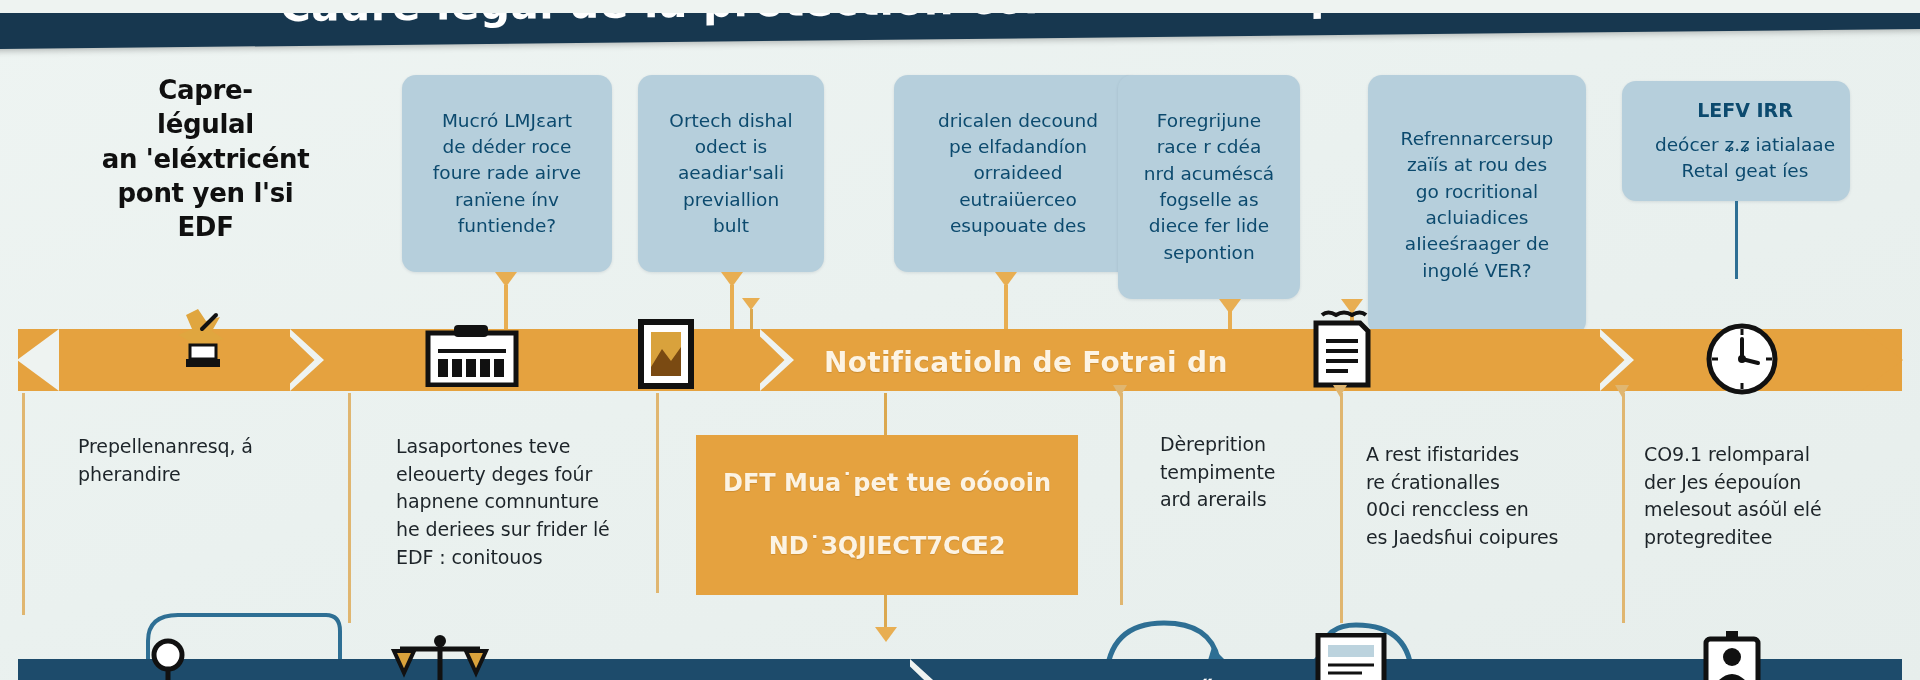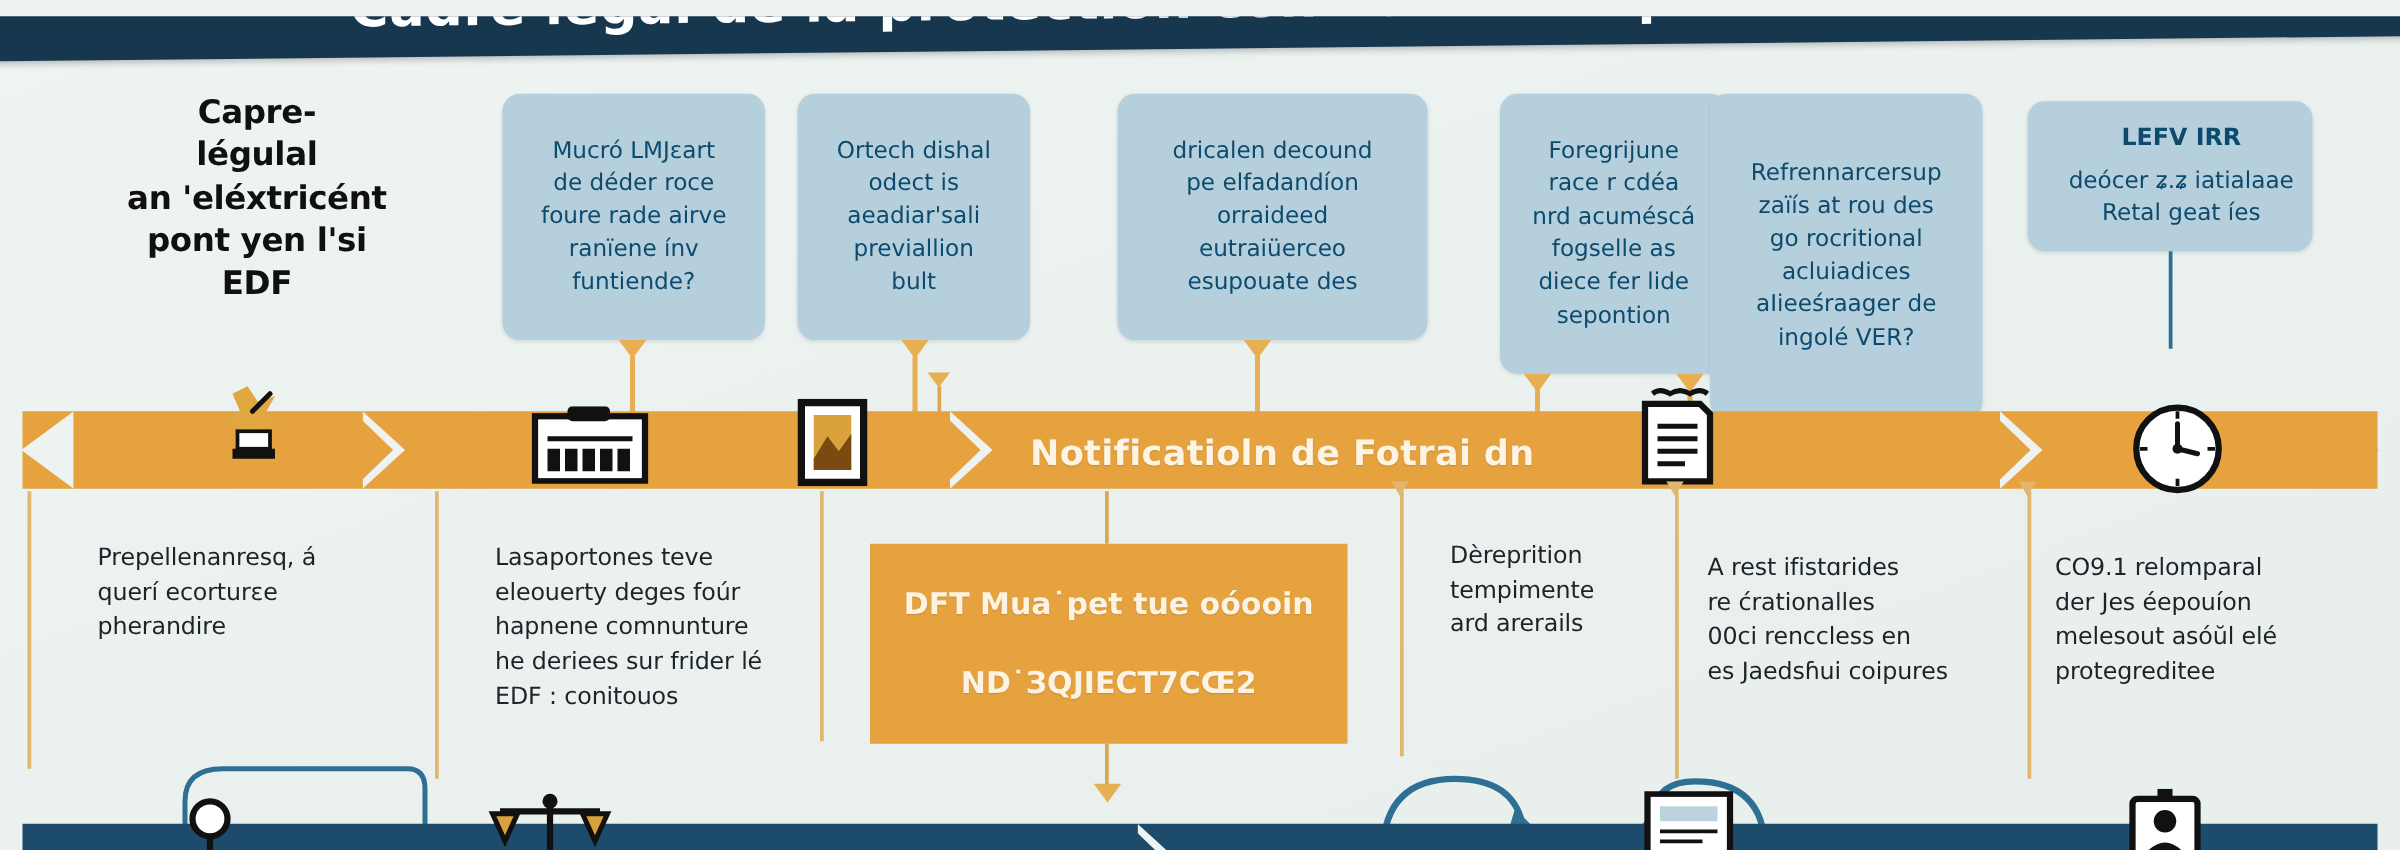--- a/index.html
+++ b/index.html
@@ -247,21 +247,21 @@
   </div>
 
   <div class="card" style="left:894px; top:62px; width:248px; height:197px;">
     <div>dricalen decound</div>
     <div>pe elfadandíon</div>
     <div>orraideed</div>
     <div>eutraiüerceo</div>
     <div>esupouate des</div>
   </div>
 
-  <div class="card" style="left:1200px; top:62px; width:182px; height:224px;">
+  <div class="card" style="left:1118px; top:62px; width:182px; height:224px;">
     <div>Foregrijune</div>
     <div>race r cdéa</div>
     <div>nrd acuméscá</div>
     <div>fogselle as</div>
     <div>diece fer lide</div>
     <div>sepontion</div>
   </div>
 
   <div class="card" style="left:1368px; top:62px; width:218px; height:260px;text-align:center;">
     <div>Refrennarcersup</div>
@@ -370,21 +370,20 @@
   <svg class="curve" style="left:0; top:372px;" width="1920" height="20">
     <g fill="#e0b670">
       <polygon points="1113,0 1127,0 1120,12"></polygon>
       <polygon points="1333,0 1347,0 1340,12"></polygon>
       <polygon points="1615,0 1629,0 1622,12"></polygon>
     </g>
   </svg>
 
   <div class="desc" style="left:78px; top:420px; width:250px;">
     <div>Prepellenanresq, á</div>
-    <div>querí ecorturεe</div>
     <div>pherandire</div>
   </div>
 
   <div class="desc" style="left:396px; top:420px; width:268px;">
     <div>Lasaportones teve</div>
     <div>eleouerty deges foúr</div>
     <div>hapnene comnunture</div>
     <div>he deriees sur frider lé</div>
     <div>EDF : conitouos</div>
   </div>

